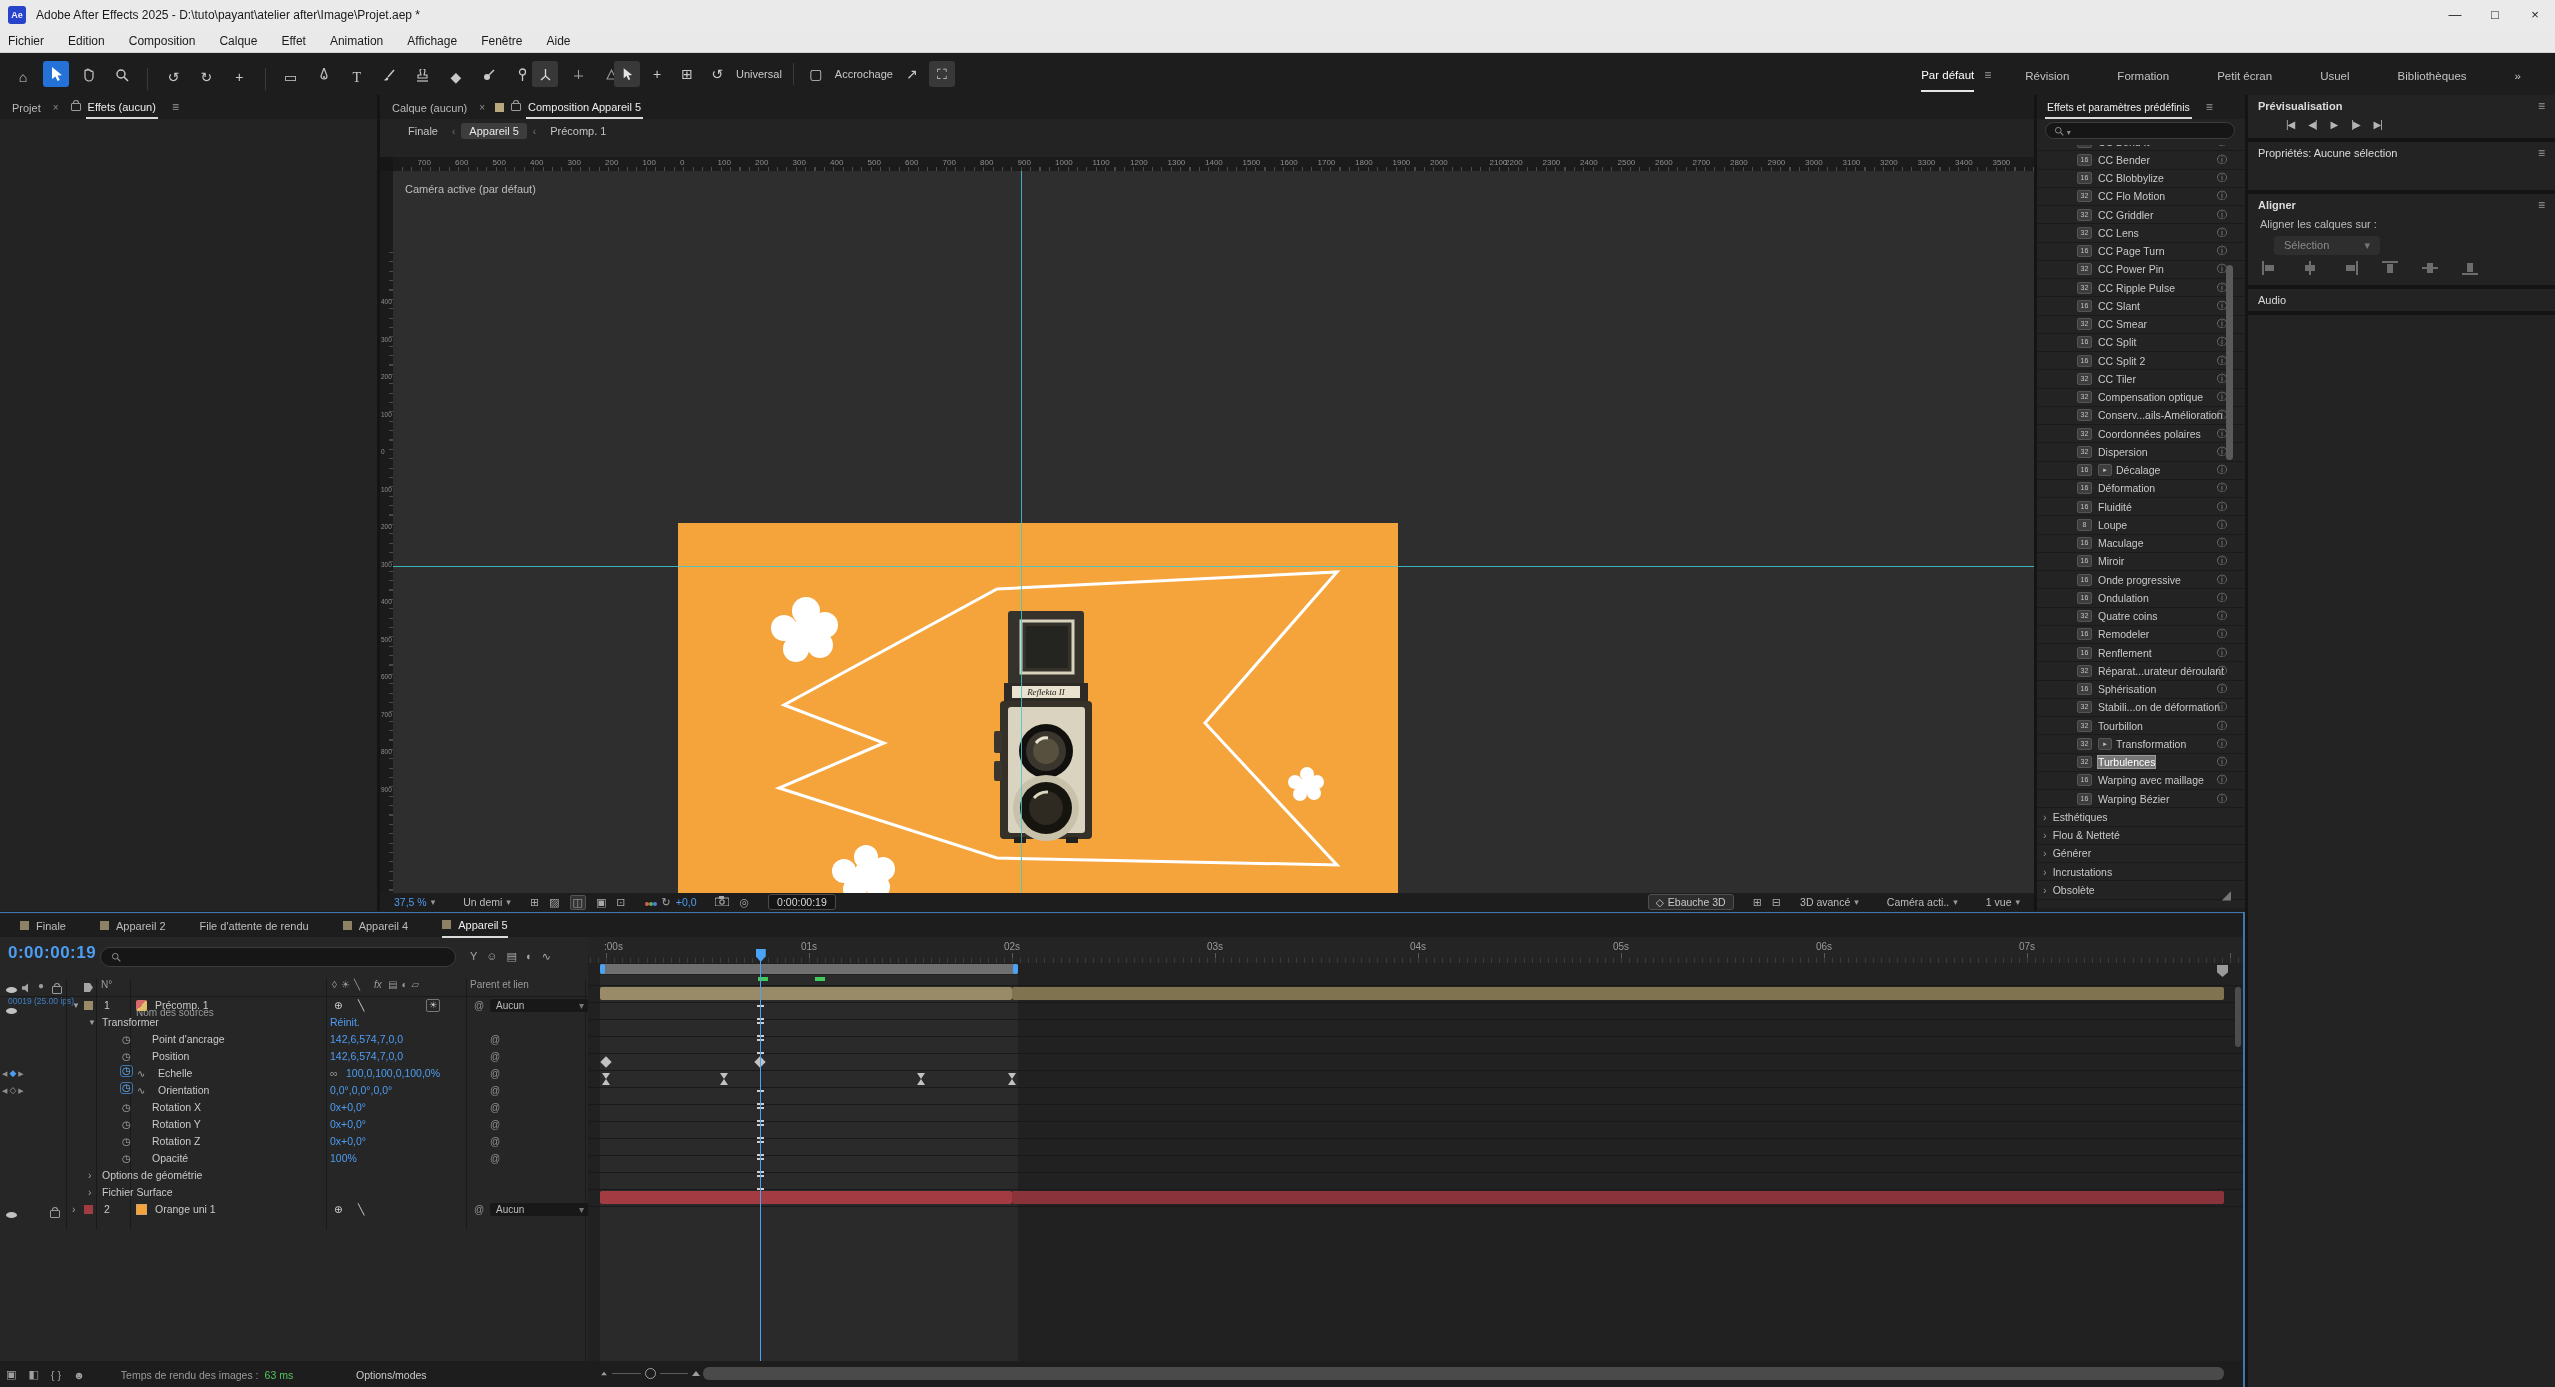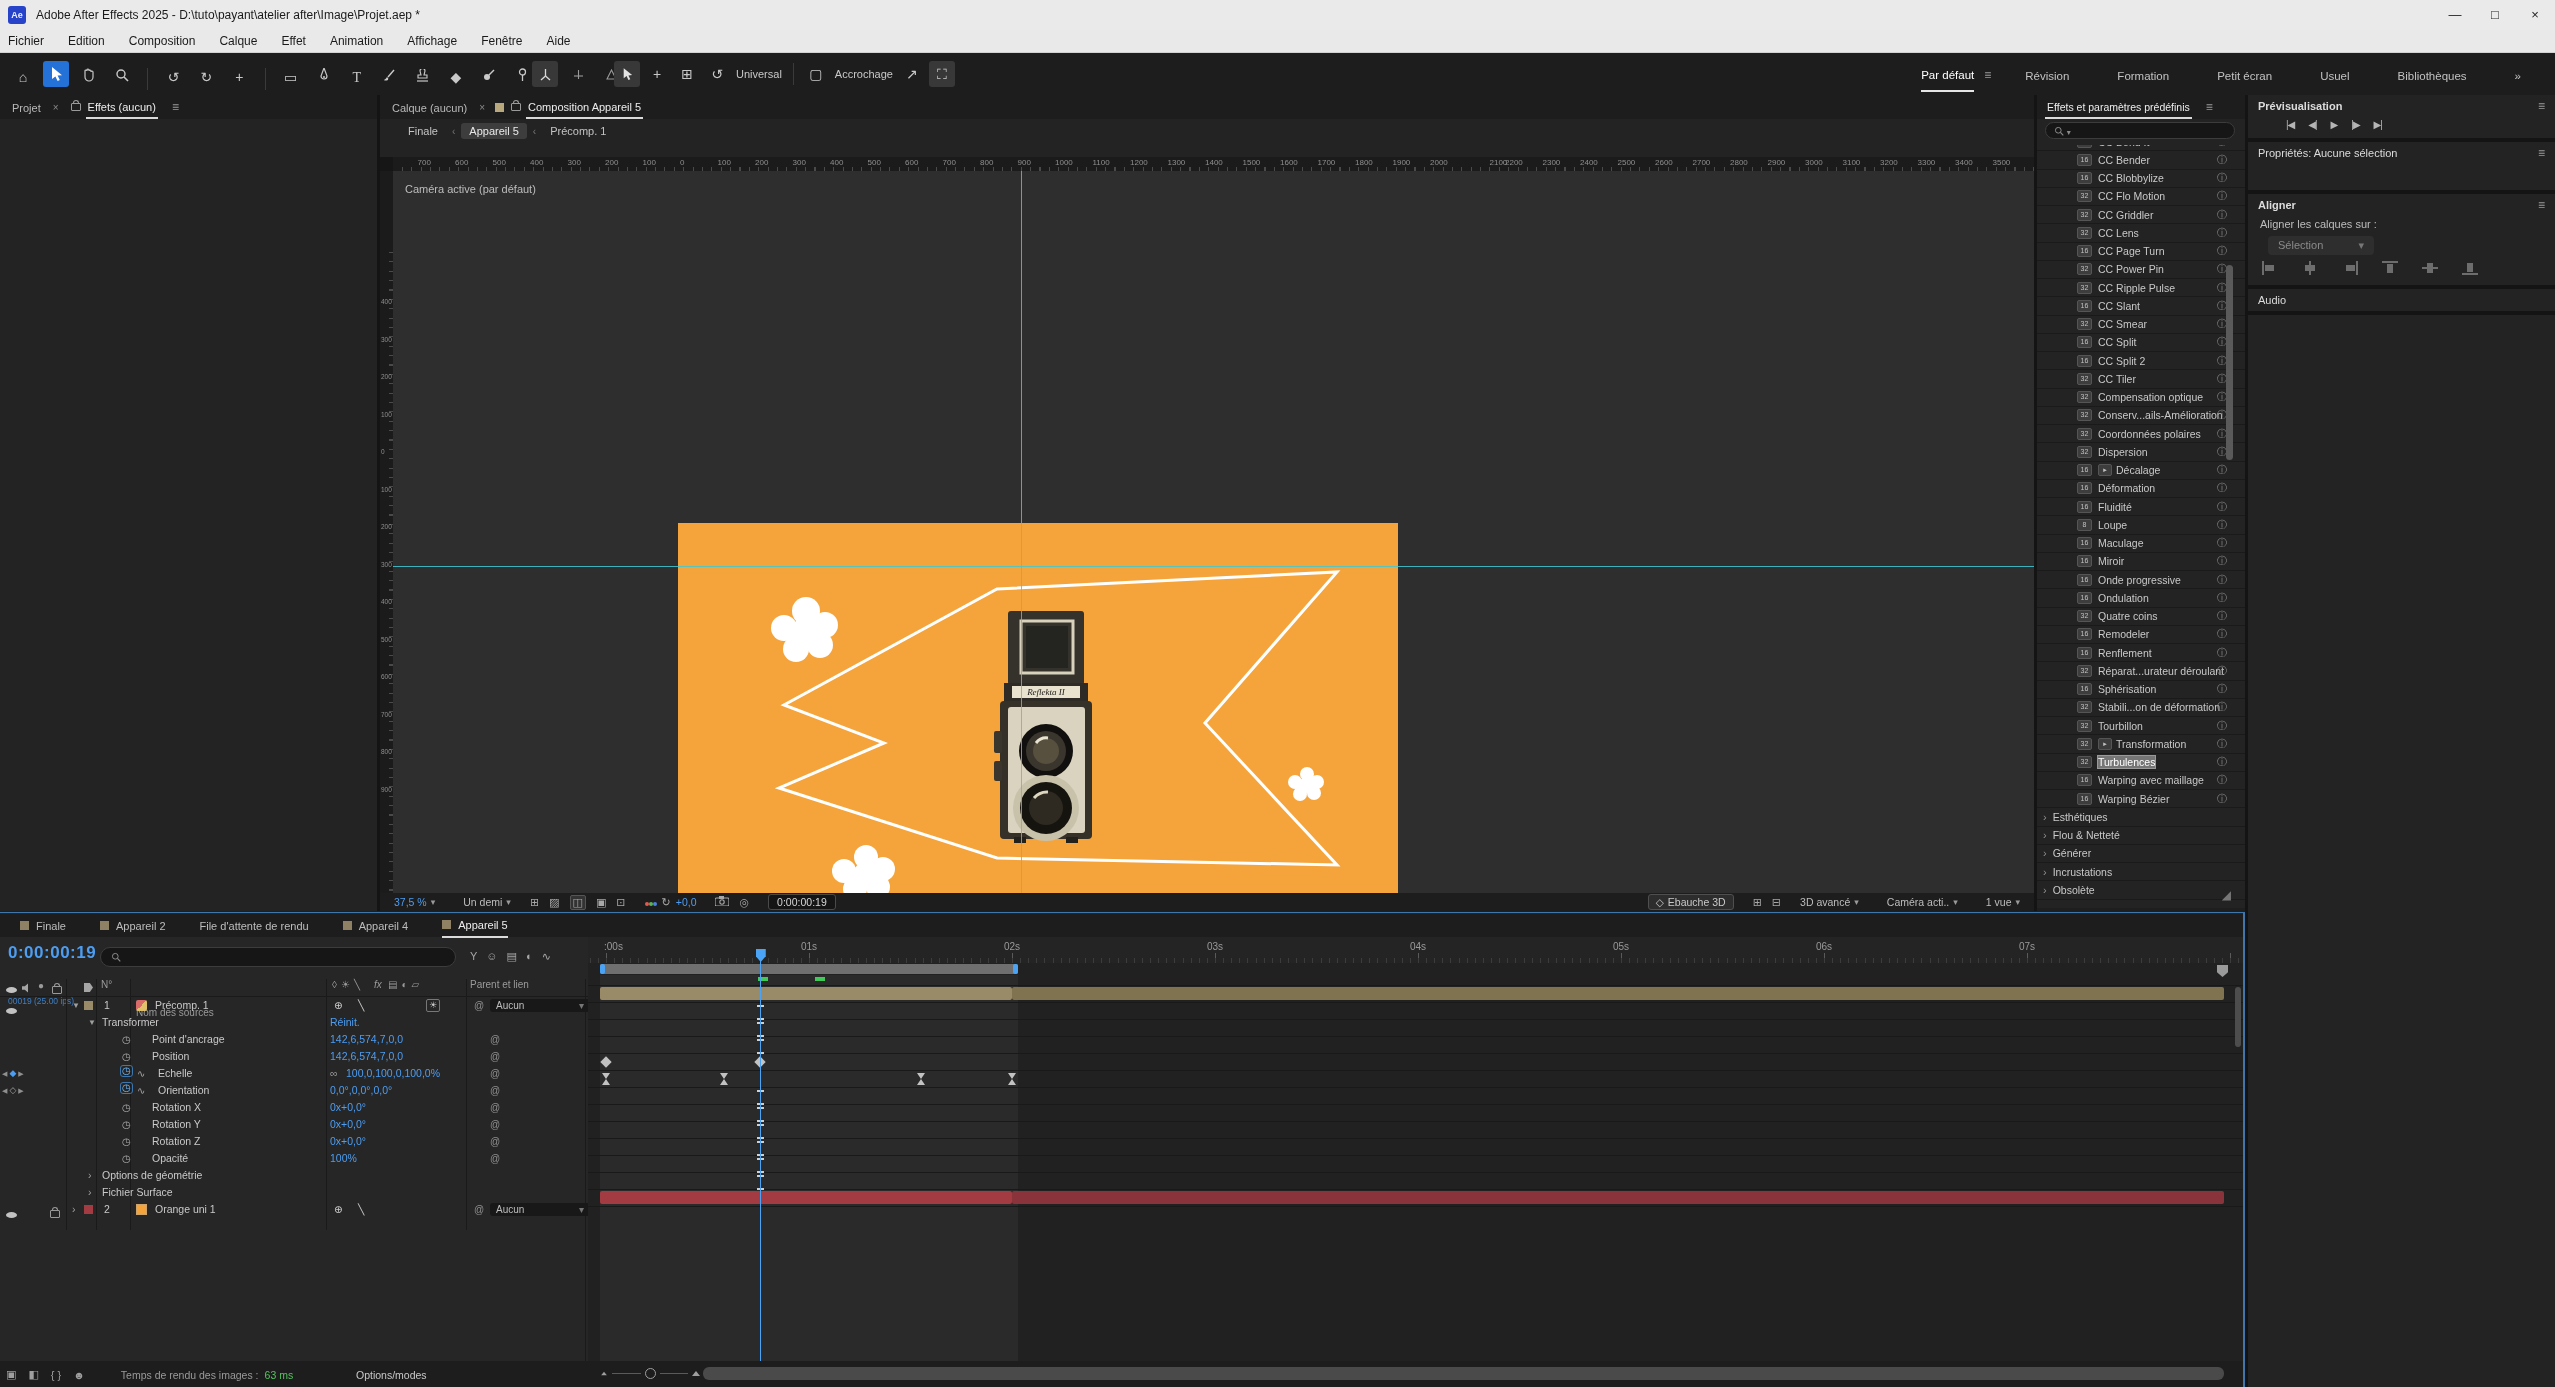--- a/index.html
+++ b/index.html
@@ -824,21 +824,21 @@
       <span>Propriétés: Aucune sélection</span>
       <span class="hamb">≡</span>
     </div>
     <div style="height:26px;"></div>
     <div class="docksep"></div>
     <div class="dockhead">
       <span>Aligner</span>
       <span class="hamb">≡</span>
     </div>
     <div style="padding:2px 0 6px 12px;color:#bdbdbd;">Aligner les calques sur :</div>
-    <div style="padding-left:20px;">
+    <div style="padding-left:26px;">
       <div class="dd">
         <span>Sélection</span>
         <span style="color:#777;">▾</span>
       </div>
     </div>
     <div class="alignrow">
       <svg width="16" height="14">
           <rect x="0" y="0" width="2" height="14" fill="#6d6d6d"></rect>
           <rect x="3" y="4" width="9" height="6" fill="#6d6d6d"></rect>
         </svg>

